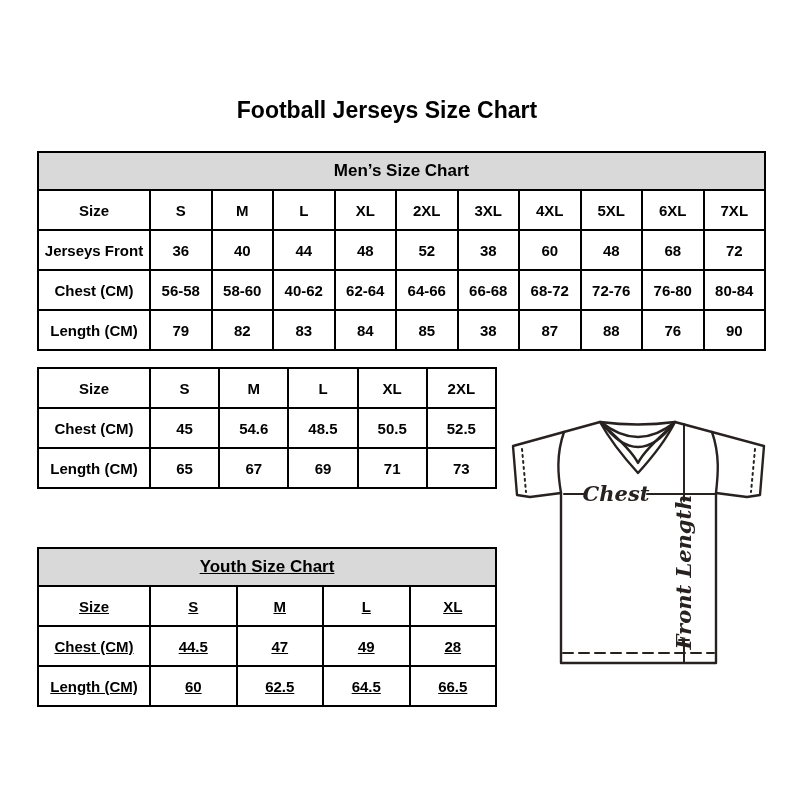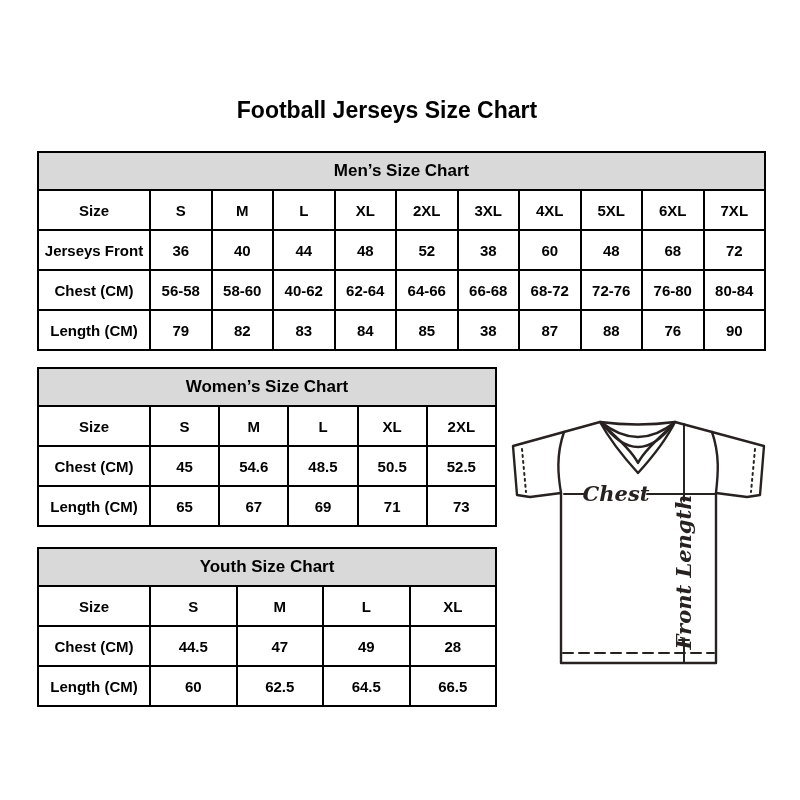--- a/index.html
+++ b/index.html
@@ -33,21 +33,21 @@
     overflow:hidden;white-space:nowrap;
   }
   table.size-table th.chart-title{
     background:var(--header-bg);
     height:36px;font-size:17px;margin-top:40px;
   }
   table.size-table tr.data-row th,
   table.size-table tr.data-row td{height:38px;}
   #men-table{left:37px;top:151px;width:727px;}
   #women-table{left:37px;top:367px;width:458px;}
-  #youth-table{left:37px;top:547px;width:458px;}
+  #youth-table{left:37px;top:547px;width:458px;text-decoration:underline;}
   .c-label{width:112px;}
   #men-table .c-data{width:61.5px;}
   #women-table .c-data{width:69.2px;}
   #youth-table .c-data{width:86.5px;}
   #jersey{position:absolute;left:500px;top:400px;width:280px;height:280px;}
   .measure-label{
     font-family:"DejaVu Serif",serif;
     font-style:italic;font-weight:bold;font-size:21px;
     fill:var(--diagram-stroke);
   }
@@ -133,23 +133,20 @@
 <table class="size-table" id="women-table">
     <colgroup>
       <col class="c-label">
       <col class="c-data">
       <col class="c-data">
       <col class="c-data">
       <col class="c-data">
       <col class="c-data">
     </colgroup>
     <tbody>
-      <tr class="header-row">
-        <th class="chart-title" colspan="6">Women’s Size Chart</th>
-      </tr>
       <tr class="data-row">
         <th class="row-label">Size</th>
         <td class="cell">S</td>
         <td class="cell">M</td>
         <td class="cell">L</td>
         <td class="cell">XL</td>
         <td class="cell">2XL</td>
       </tr>
       <tr class="data-row">
         <th class="row-label">Chest (CM)</th>

